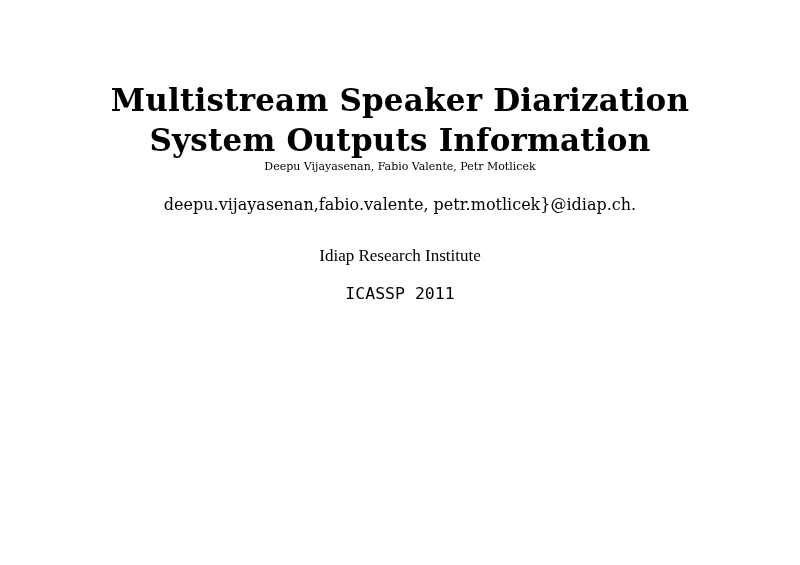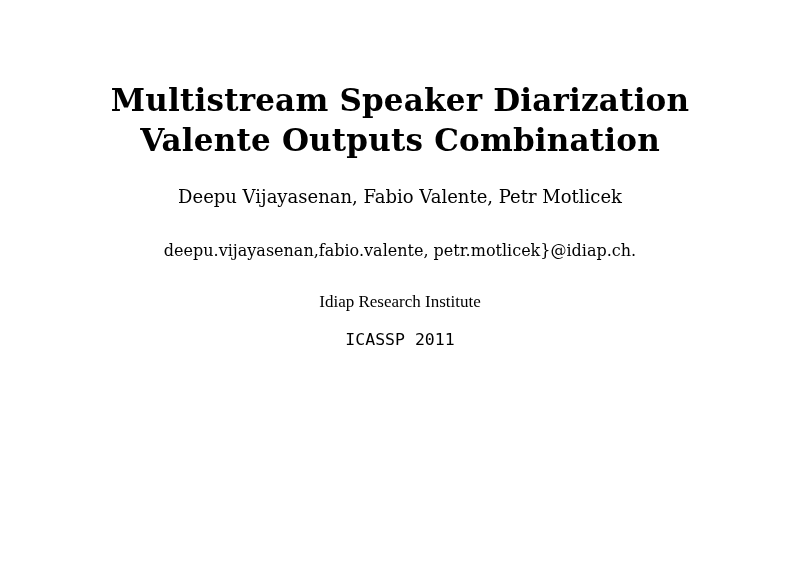--- a/index.html
+++ b/index.html
@@ -30,27 +30,26 @@
   }
   .title-line {
     font-family: "DejaVu Serif", serif;
     font-weight: bold;
     font-size: 31px;
     line-height: 40px;
     letter-spacing: 0.2px;
     white-space: nowrap;
   }
   .authors {
-    margin-top: 26px;
     font-family: "DejaVu Serif", serif;
-    font-size: 18px;
+    font-size: 11px;
     white-space: nowrap;
   }
   .email {
-    margin-top: 34px;
+    margin-top: 22px;
     font-family: "DejaVu Serif", serif;
     font-size: 16px;
     text-align: center;
     white-space: nowrap;
   }
   .institute {
     margin-top: 32px;
     font-family: Liberation Serif, serif;
     font-size: 17px;
     text-align: center;
@@ -64,21 +63,21 @@
     white-space: nowrap;
   }
 </style>
 </head>
 <body>
 
 <div class="slide">
 
   <div class="title-block">
     <div class="title-line">Multistream Speaker Diarization</div>
-    <div class="title-line">Valente Outputs Combination</div>
+    <div class="title-line">System Outputs Information</div>
   </div>
 
   <div class="authors">Deepu Vijayasenan, Fabio Valente, Petr Motlicek</div>
 
   <div class="email">deepu.vijayasenan,fabio.valente, petr.motlicek}@idiap.ch.</div>
 
   <div class="institute">Idiap Research Institute</div>
 
   <div class="conference">ICASSP 2011</div>
 

